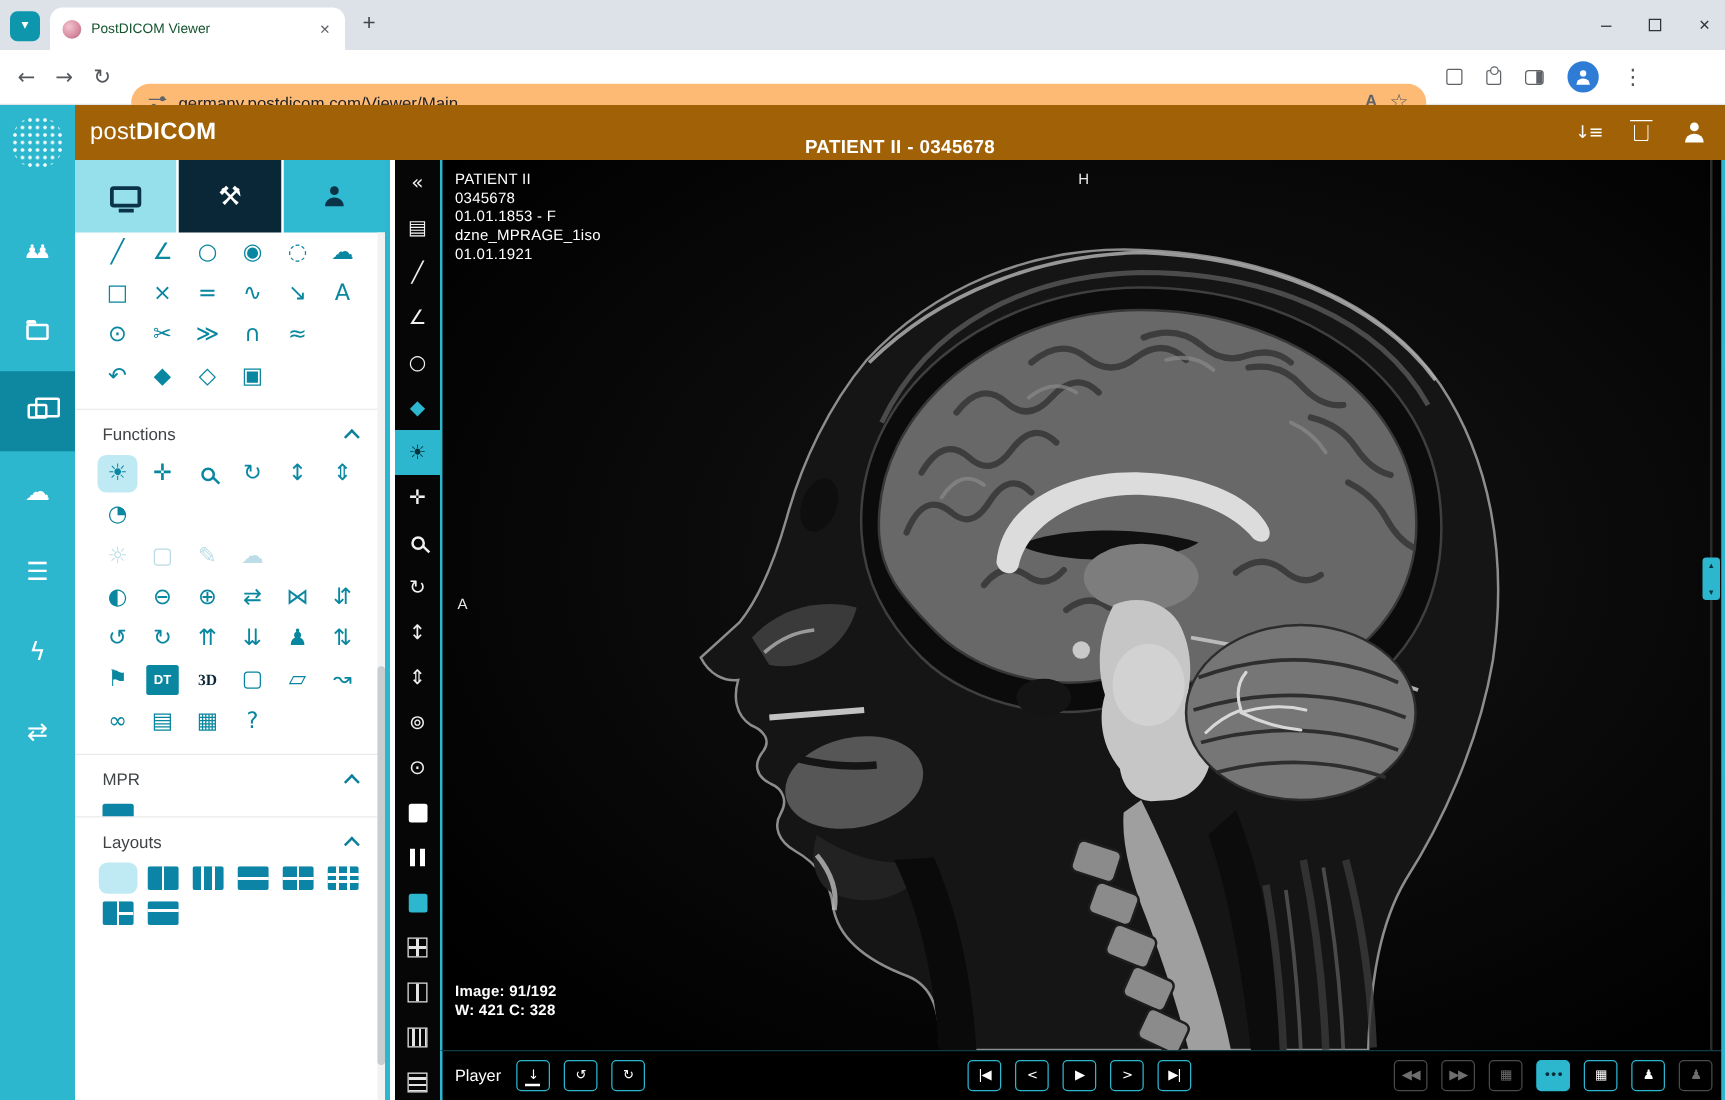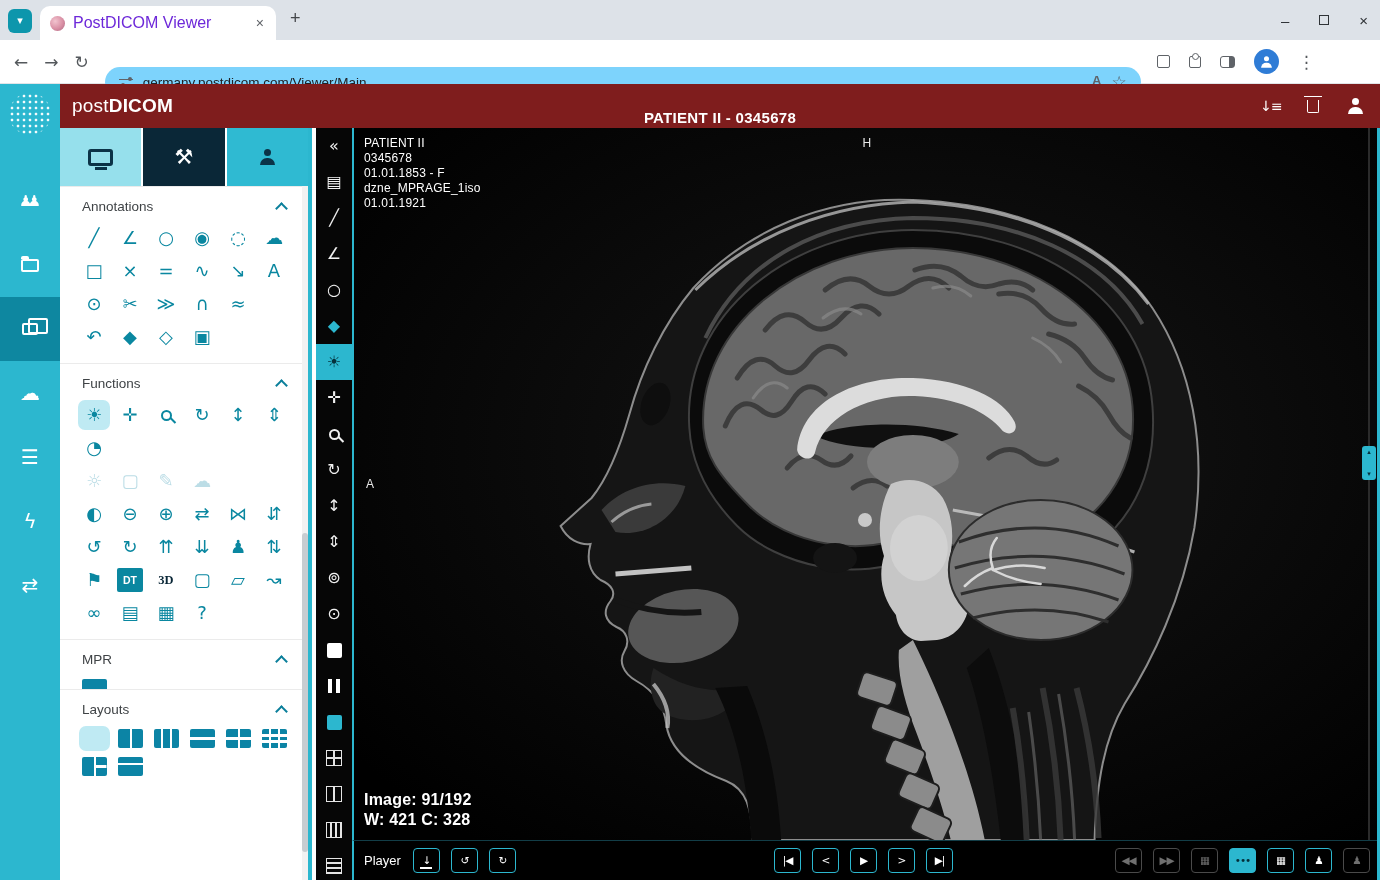--- a/index.html
+++ b/index.html
@@ -8,48 +8,48 @@
   .stage { position:relative; width:1380px; height:880px; }
 
   
   .tabs-bar { position:absolute; left:0; top:0; width:1380px; height:40px; background:#dde2e8; }
   .tab-search { position:absolute; left:8px; top:9px; width:24px; height:24px; border-radius:6px;
     background:#0d96ac; color:#fff; text-align:center; line-height:22px; font-size:11px; }
   .btab { position:absolute; left:40px; top:6px; width:236px; height:34px; background:#fff;
     border-radius:10px 10px 0 0; display:flex; align-items:center; padding:0 10px; gap:8px; }
   .favicon { width:15px; height:15px; border-radius:50%;
     background:radial-gradient(circle at 35% 35%, #f2c4cf, #d98fa4 55%, #a9647e); flex:0 0 auto; }
-  .btab-title { font-size:16px; color:#6d28d9; flex:1; white-space:nowrap; overflow:hidden; }
+  .btab-title { font-size:11px; color:#14532d; flex:1; white-space:nowrap; overflow:hidden; }
   .btab-close { color:#5f6368; font-size:14px; padding:0 2px; }
   .new-tab { position:absolute; left:290px; top:8px; font-size:18px; color:#44474a; }
   .win-controls { position:absolute; right:12px; top:0; height:40px; display:flex; align-items:center; gap:30px; color:#2f3337; font-size:15px; }
   .win-max { width:10px; height:10px; border:1.3px solid #2f3337; }
 
   .nav-bar { position:absolute; top:40px; left:0; width:1380px; height:44px; background:#fff;
     border-bottom:1px solid #e1e4e8; display:flex; align-items:center; padding:0 14px; gap:16px; }
   .nav-ico { font-size:17px; color:#54585c; font-family:"DejaVu Sans",sans-serif; }
-  .url-pill { flex:1; max-width:1036px; height:30px; background:#7dd3fc; border-radius:15px;
+  .url-pill { flex:1; max-width:1036px; height:30px; background:#fdba74; border-radius:15px;
     display:flex; align-items:center; padding:0 14px; gap:10px;margin-top:41px; }
   .i-tune { width:14px; height:11px; position:relative; flex:0 0 auto; }
   .i-tune::before { content:""; position:absolute; top:2px; left:0; right:0; height:1.6px; background:#5f6368; box-shadow:0 6px 0 #5f6368; }
   .i-tune::after { content:""; position:absolute; top:0; left:9px; width:4.5px; height:4.5px; border-radius:50%; background:#5f6368; box-shadow:-7px 6px 0 #5f6368; }
   .url-text { font-size:13.5px; color:#202124; flex:1; }
   .i-translate { font-size:13px; font-weight:bold; color:#5f6368; border-bottom:2px dotted #5f6368; line-height:1.1; }
   .nav-right { display:flex; align-items:center; gap:19px; }
   .i-fullscreen { width:13px; height:13px; border:1.7px solid #5f6368; border-radius:2px; }
   .i-puzzle { width:12px; height:12px; border:1.7px solid #5f6368; border-radius:2px; position:relative; }
   .i-puzzle::before { content:""; position:absolute; top:-4px; left:2.5px; width:5px; height:5px; border-radius:50%; border:1.7px solid #5f6368; background:#fff; }
   .i-sidepanel { width:15px; height:12px; border:1.7px solid #5f6368; border-radius:3px; position:relative; }
   .i-sidepanel::after { content:""; position:absolute; right:0; top:0; bottom:0; width:5px; background:#5f6368; }
   .avatar { width:25px; height:25px; border-radius:50%; background:#2f7cd6; color:#fff;
     display:flex; align-items:center; justify-content:center; }
   .avatar .i-person { transform:scale(.72); }
 
   
-  .app-header { position:absolute; left:60px; top:84px; width:1320px; height:44px; background:#7f1d1d;
+  .app-header { position:absolute; left:60px; top:84px; width:1320px; height:44px; background:#a16207;
     color:#fff; display:flex; align-items:center; }
   .logo { position:absolute; left:12px; font-size:19px; letter-spacing:.2px; }
   .logo b { font-weight:700; }
   .app-title { width:100%; text-align:center; font-weight:700; font-size:15px; letter-spacing:.3px;margin-top:22px; }
   .header-icons { position:absolute; right:14px; display:flex; gap:20px; align-items:center; }
   .hicon { color:#fff; min-width:22px; height:22px; display:flex; align-items:center; justify-content:center;
     font-family:"DejaVu Sans",sans-serif; font-size:14px; letter-spacing:-1px; }
   .i-trash { width:12px; height:13px; border:1.7px solid currentColor; border-top:none; border-radius:0 0 2px 2px; position:relative; }
   .i-trash::before { content:""; position:absolute; left:-4px; right:-4px; top:-4px; height:1.7px; background:currentColor; }
   .i-person { width:17px; height:16px; position:relative; display:inline-block; }
@@ -141,21 +141,21 @@
   .l-h4 { background-image:repeating-linear-gradient(to bottom, transparent 0 3px, #e4e4e4 3px 5px); }
 
   
   .viewer { position:absolute; left:352px; top:128px; width:1028px; height:712px; background:#000;
     border-left:2px solid #2cb7cf; overflow:hidden; }
   .viewer svg { position:absolute; inset:0; width:100%; height:100%; }
   .ov { position:absolute; color:#fff; font-size:12px; line-height:1.25; letter-spacing:.2px; }
   .patient-block { left:10px; top:8px; }
   .orient-top { left:50%; top:8px; transform:translateX(-50%); color:#e8e8e8; }
   .orient-left { left:12px; top:50%; transform:translateY(-50%); color:#e8e8e8; }
-  .img-info { left:10px; bottom:10px; font-weight:bold; font-size:16px; }
+  .img-info { left:10px; bottom:24px; font-weight:bold; font-size:12px; }
   .v-scroll { position:absolute; right:10px; top:0; width:2px; height:100%; background:#2b2b2b; }
   .v-thumb { position:absolute; right:4px; top:318px; width:14px; height:34px; background:#2cb7cf;
     border-radius:3px; color:#04303c; font-size:7px; display:flex; flex-direction:column;
     align-items:center; justify-content:space-between; padding:2px 0; font-family:"DejaVu Sans",sans-serif; }
 
   
   .player { position:absolute; left:352px; top:840px; width:1028px; height:40px; background:#000;
     border-left:2px solid #2cb7cf; border-top:1px solid #123d47;
     display:flex; align-items:center; padding:0 10px; gap:12px; }
   .player-label { color:#fff; font-size:13px; }
@@ -265,24 +265,20 @@
         </div>
       <div class="ptab">
           <span class="ptab-g">⚒</span>
         </div>
       <div class="ptab">
           <span class="i-person"></span>
         </div>
     </div>
 
     <div class="section">
-      <div class="section-h">
-        <span class="section-label">Annotations</span>
-        <span class="chev"></span>
-      </div>
       <div class="grid">
 
       <span class="gi">╱</span>
           <span class="gi">∠</span>
           <span class="gi">○</span>
           <span class="gi">◉</span>
           <span class="gi">◌</span>
           <span class="gi">☁</span>
           <span class="gi">□</span>
           <span class="gi">×</span>

